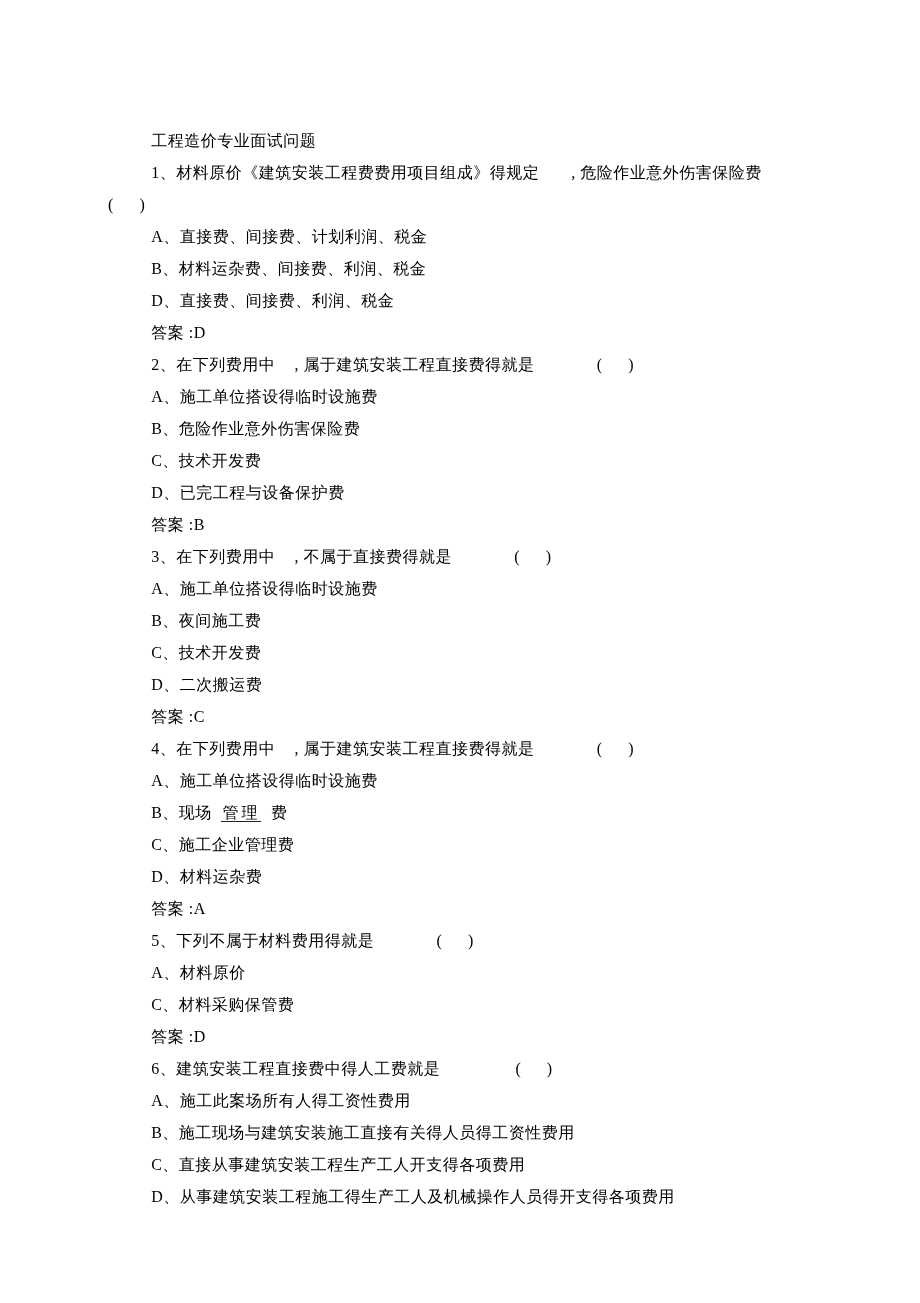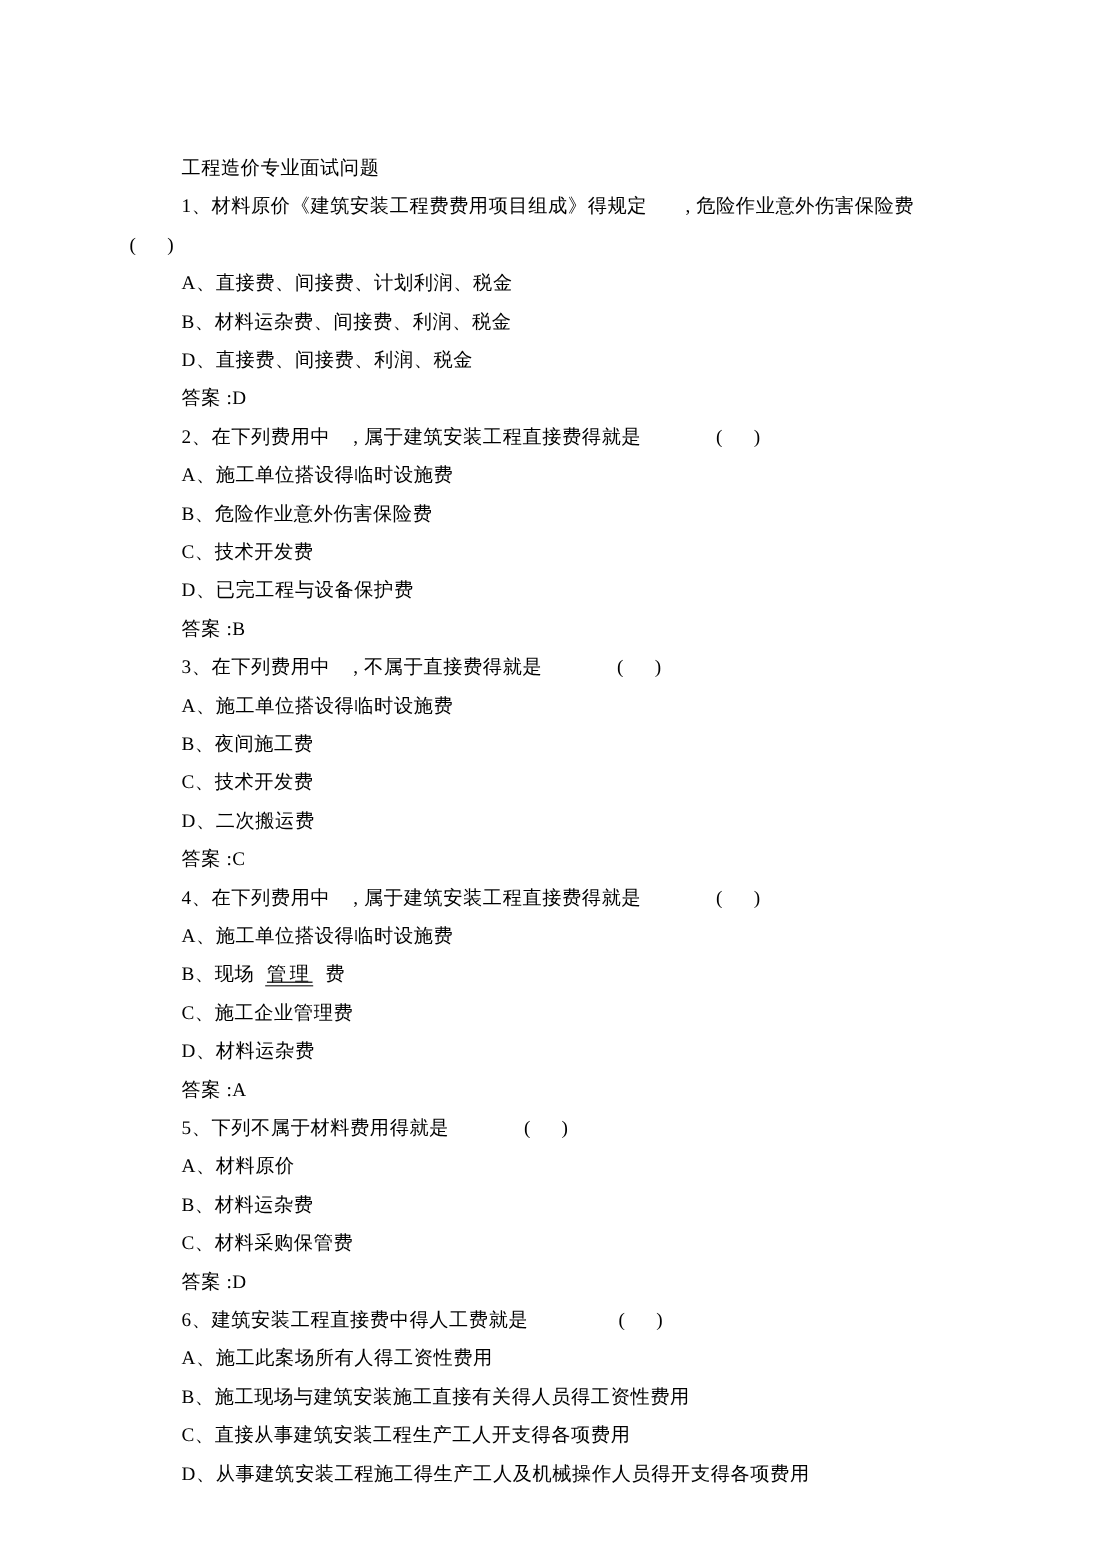--- a/index.html
+++ b/index.html
@@ -42,21 +42,20 @@
   .sm-gap {
     display: inline-block;
     width: 0.6em;
   }
   .underline {
     border-bottom: 1px solid #222;
     padding: 0 1px;
   }
   .letter-spaced {
     letter-spacing: 3px;
-    text-decoration: underline;
   }
 </style>
 </head>
 <body>
 
 <div class="page">
 
   <div class="line">工程造价专业面试问题</div>
 
   <div class="line">
@@ -104,21 +103,20 @@
   <div class="line">C、施工企业管理费</div>
   <div class="line">D、材料运杂费</div>
   <div class="line">
     <span>答案 :</span><span>A</span>
   </div>
 
   <div class="line">
     <span>5</span><span>、下列不属于材料费用得就是</span><span class="mid-gap"></span><span class="paren-blank">(<span class="blank-inside"></span>)</span>
   </div>
   <div class="line">A、材料原价</div>
-  <div class="line">B、材料运杂费</div>
   <div class="line">C、材料采购保管费</div>
   <div class="line">
     <span>答案 :</span><span>D</span>
   </div>
 
   <div class="line">
     <span>6</span><span>、建筑安装工程直接费中得人工费就是</span><span class="gap-before-paren"></span><span class="paren-blank">(<span class="blank-inside"></span>)</span>
   </div>
   <div class="line">A、施工此案场所有人得工资性费用</div>
   <div class="line">B、施工现场与建筑安装施工直接有关得人员得工资性费用</div>

